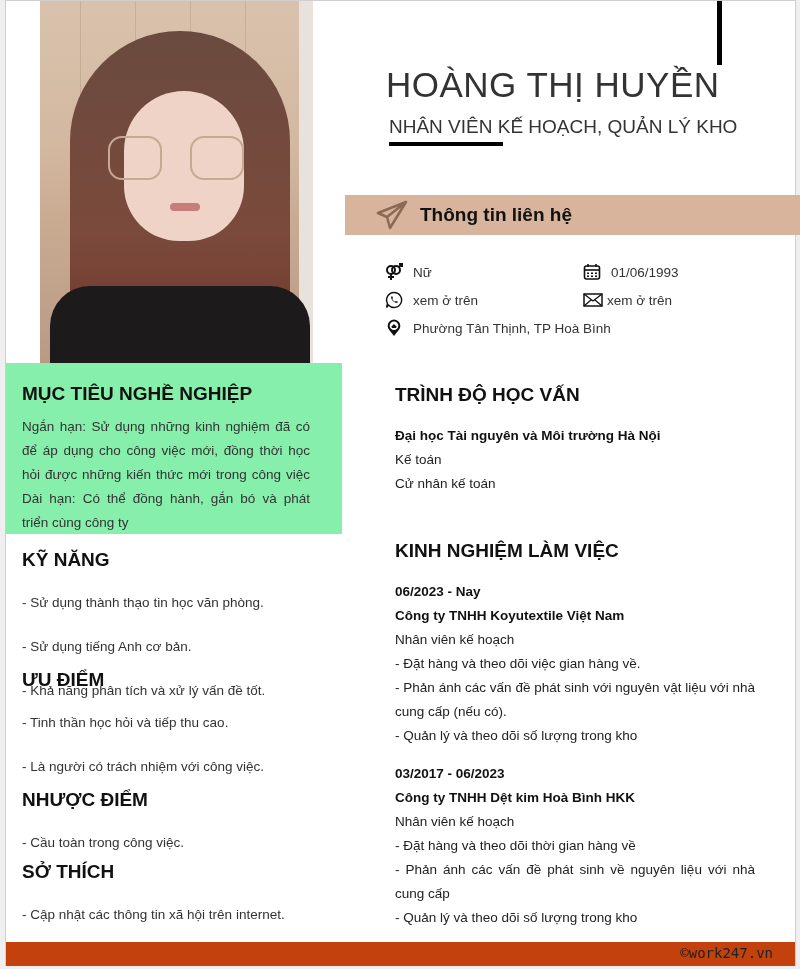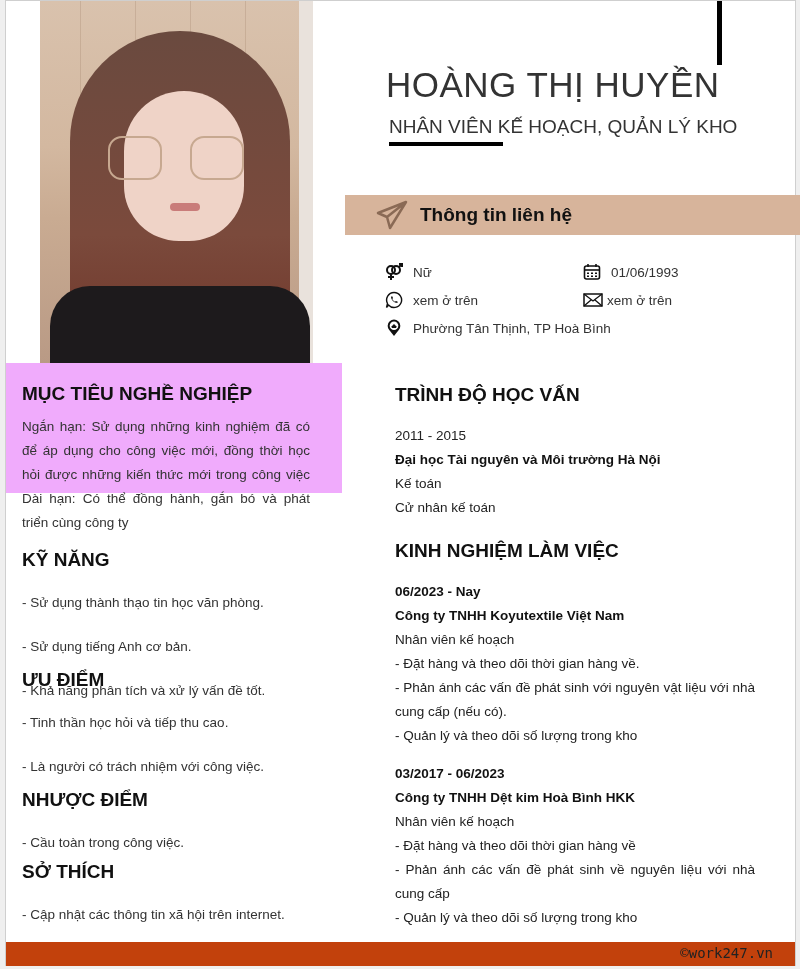--- a/index.html
+++ b/index.html
@@ -35,21 +35,21 @@
     position: absolute; left: 339px; top: 194px; width: 524px; height: 40px; background: #d7b49b;
     display: flex; align-items: center; text-align: right;
   }
   .contact-head .plane { position: absolute; left: 30px; top: 5px; width: 34px; height: 30px; }
   .contact-head .title { position: absolute; left: 75px; top: 9px; font-size: 19px; font-weight: bold; color: #111; }
 
   .contact-item { position: absolute; font-size: 13.5px; color: #333; display: flex; align-items: center; white-space: nowrap; }
   .contact-item .ic { width: 18px; height: 18px; margin-right: 10px; display: inline-block; }
 
   .objective {
-    position: absolute; left: 0; top: 362px; width: 336px; height: 130px; background: #f0abfc;
+    position: absolute; left: 0; top: 362px; width: 336px; height: 171px; background: #86efac;
   }
   .section-title { font-weight: bold; font-size: 19px; color: #111; white-space: nowrap; }
   .objective .section-title { position: absolute; left: 16px; top: 20px; }
   .objective .text {
     position: absolute; left: 16px; top: 52px; width: 288px; font-size: 13.5px; line-height: 24px; color: #333; text-align: justify;
   }
   .left-block { position: absolute; left: 16px; width: 320px; }
   .left-block .section-title { margin-bottom: 10px; }
   .left-block .line { font-size: 13.5px; color: #333; line-height: 24px; white-space: nowrap; margin-top: 20px; }
 
@@ -165,34 +165,33 @@
     <div class="line">- Cầu toàn trong công việc.</div>
   </div>
 
   <div class="left-block" style="top:860px;">
     <div class="section-title">SỞ THÍCH</div>
     <div class="line">- Cập nhật các thông tin xã hội trên internet.</div>
   </div>
 
   <div class="right-block" style="top:383px;">
     <div class="section-title" style="margin-bottom:18px">TRÌNH ĐỘ HỌC VẤN</div>
-    <div class="line">2011 - 2015</div>
     <div class="line bold">Đại học Tài nguyên và Môi trường Hà Nội</div>
     <div class="line">Kế toán</div>
     <div class="line">Cử nhân kế toán</div>
   </div>
 
   <div class="right-block" style="top:539px;">
     <div class="section-title" style="margin-bottom:18px">KINH NGHIỆM LÀM VIỆC</div>
 
     <div>
       <div class="line bold">06/2023 - Nay</div>
       <div class="line bold">Công ty TNHH Koyutextile Việt Nam</div>
       <div class="line">Nhân viên kế hoạch</div>
-      <div class="line">- Đặt hàng và theo dõi thời gian hàng về.</div>
+      <div class="line">- Đặt hàng và theo dõi việc gian hàng về.</div>
       <div class="line just">- Phản ánh các vấn đề phát sinh với nguyên vật liệu với nhà cung cấp (nếu có).</div>
       <div class="line">- Quản lý và theo dõi số lượng trong kho</div>
     </div>
 
     <div style="margin-top:14px">
       <div class="line bold">03/2017 - 06/2023</div>
       <div class="line bold">Công ty TNHH Dệt kim Hoà Bình HKK</div>
       <div class="line">Nhân viên kế hoạch</div>
       <div class="line">- Đặt hàng và theo dõi thời gian hàng về</div>
       <div class="line just">- Phản ánh các vấn đề phát sinh về nguyên liệu với nhà cung cấp</div>

